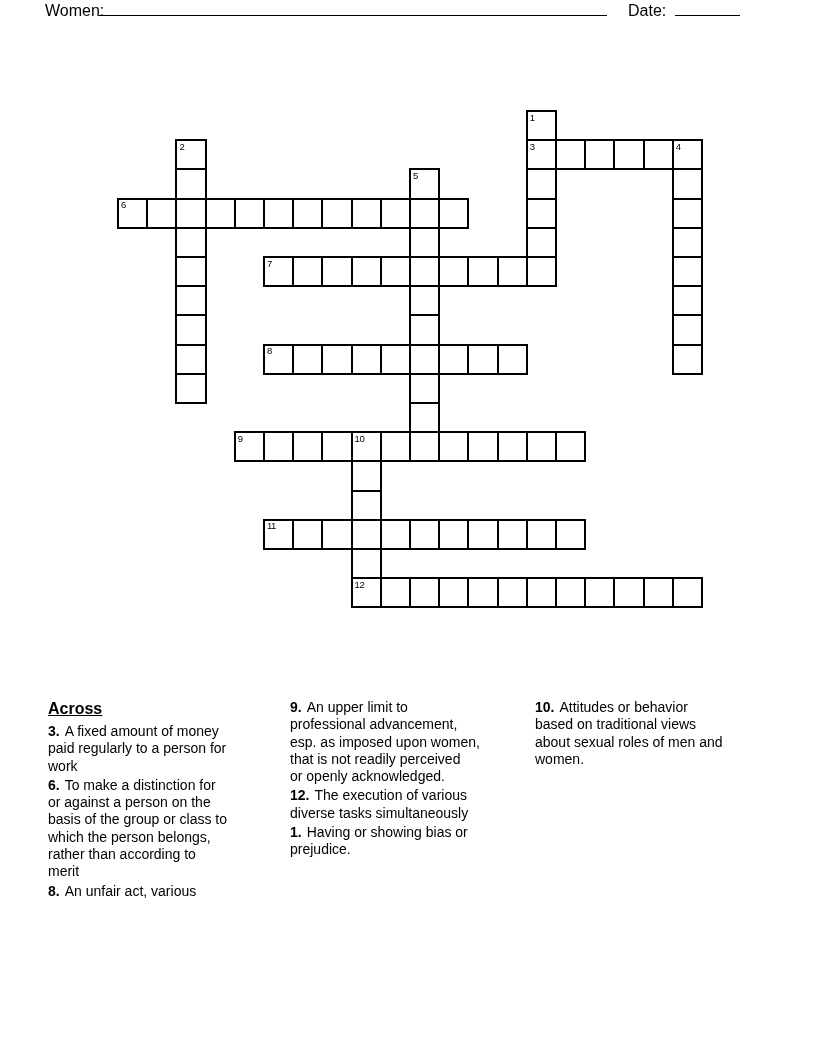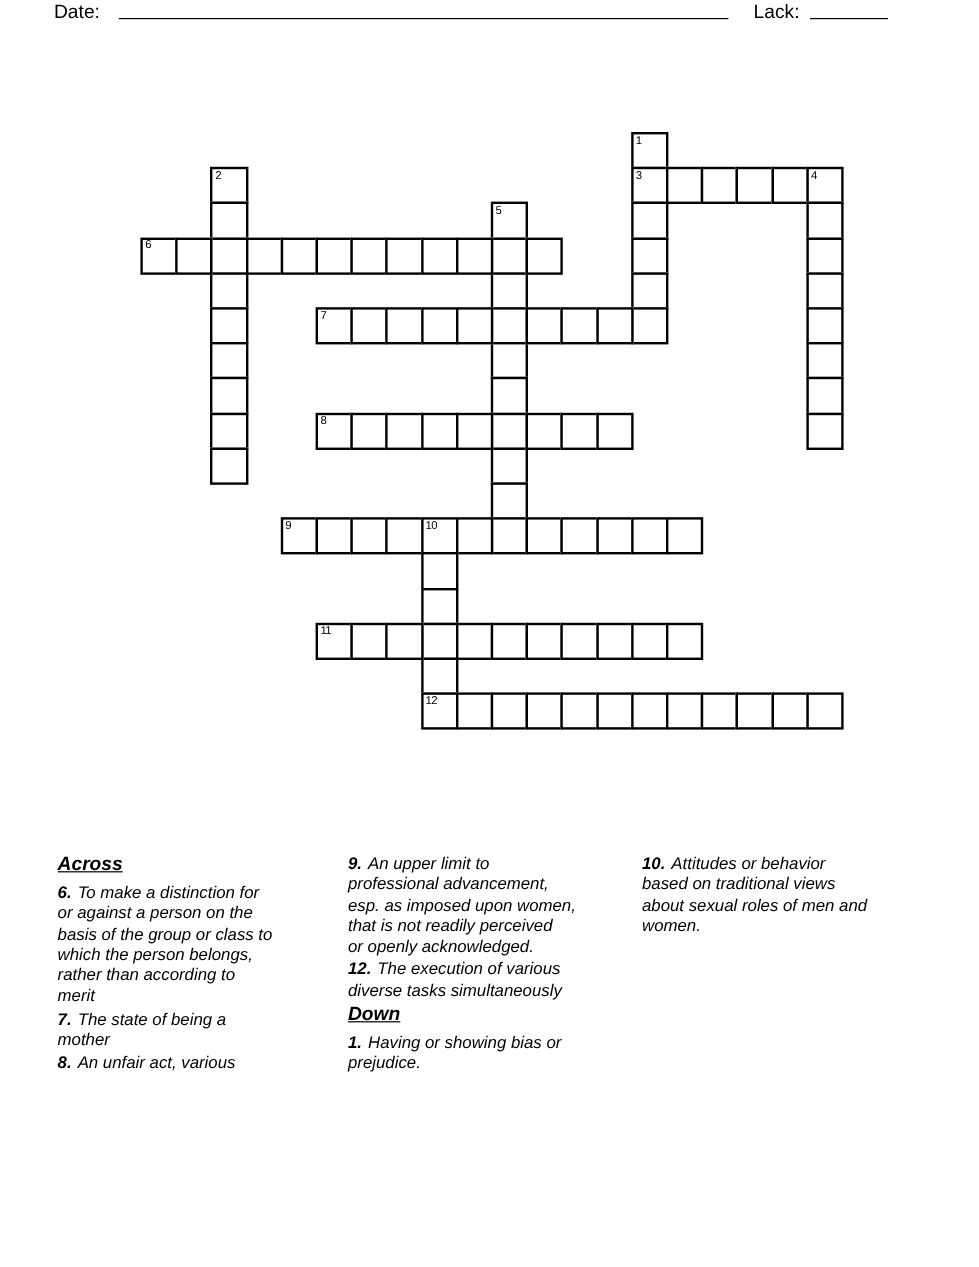--- a/index.html
+++ b/index.html
@@ -26,37 +26,37 @@
   .cell {
     position:absolute; width:31.2px; height:31.2px; box-sizing:border-box;
     border:2px solid #000; background:#fff;
   }
   .cellnum {
     position:absolute; top:0.5px; left:2px;
     font-size:9.5px; line-height:10px; letter-spacing:-0.5px;
   }
   
   #clues { position:absolute; left:0; top:699px; width:816px; }
-  .cluecol { position:absolute; top:12px;font-style:italic; }
+  .cluecol { position:absolute; top:0; }
   .clue-head {
     font-size:16px; font-weight:bold; text-decoration:underline;
     line-height:20px; margin:0 0 4px 0;
   }
   .clue { margin:0 0 2px 0; font-size:14px; line-height:17.3px; }
   .clue-num { font-weight:bold; margin-right:5px; }
   .clue-text { white-space:pre-line; }
 </style>
 </head>
 <body>
 
 <div class="sheet">
 
-  <span class="top-label name-label">Date:</span>
+  <span class="top-label name-label">Women:</span>
   <div class="write-line name-line"></div>
-  <span class="top-label date-label">Lack:</span>
+  <span class="top-label date-label">Date:</span>
   <div class="write-line date-line"></div>
 
 
   <div id="grid">
       <div class="cell" style="left: 525.8px; top: 110px;">
         <span class="cellnum">1</span>
       </div>
       <div class="cell" style="left: 525.8px; top: 139.2px;">
         <span class="cellnum">3</span>
       </div>
@@ -176,39 +176,39 @@
       <div class="cell" style="left: 555px; top: 577.2px;"></div>
       <div class="cell" style="left: 584.2px; top: 577.2px;"></div>
       <div class="cell" style="left: 613.4px; top: 577.2px;"></div>
       <div class="cell" style="left: 642.6px; top: 577.2px;"></div>
       <div class="cell" style="left: 671.8px; top: 577.2px;"></div>
     </div>
 
   <div id="clues">
       <div class="cluecol" style="left: 48px; width: 240px;">
         <div class="clue-head">Across</div>
+        <p class="clue"><b class="clue-num">3.</b><span class="clue-text">A fixed amount of money
+paid regularly to a person for
+work</span></p>
         <p class="clue"><b class="clue-num">6.</b><span class="clue-text">To make a distinction for
 or against a person on the
 basis of the group or class to
 which the person belongs,
 rather than according to
 merit</span></p>
-        <p class="clue"><b class="clue-num">7.</b><span class="clue-text">The state of being a
-mother</span></p>
         <p class="clue"><b class="clue-num">8.</b><span class="clue-text">An unfair act, various</span></p>
       </div>
       <div class="cluecol" style="left: 290px; width: 246px;">
         <p class="clue"><b class="clue-num">9.</b><span class="clue-text">An upper limit to
 professional advancement,
 esp. as imposed upon women,
 that is not readily perceived
 or openly acknowledged.</span></p>
         <p class="clue"><b class="clue-num">12.</b><span class="clue-text">The execution of various
 diverse tasks simultaneously</span></p>
-        <div class="clue-head">Down</div>
         <p class="clue"><b class="clue-num">1.</b><span class="clue-text">Having or showing bias or
 prejudice.</span></p>
       </div>
       <div class="cluecol" style="left: 535px; width: 252px;">
         <p class="clue"><b class="clue-num">10.</b><span class="clue-text">Attitudes or behavior
 based on traditional views
 about sexual roles of men and
 women.</span></p>
       </div>
     </div>

